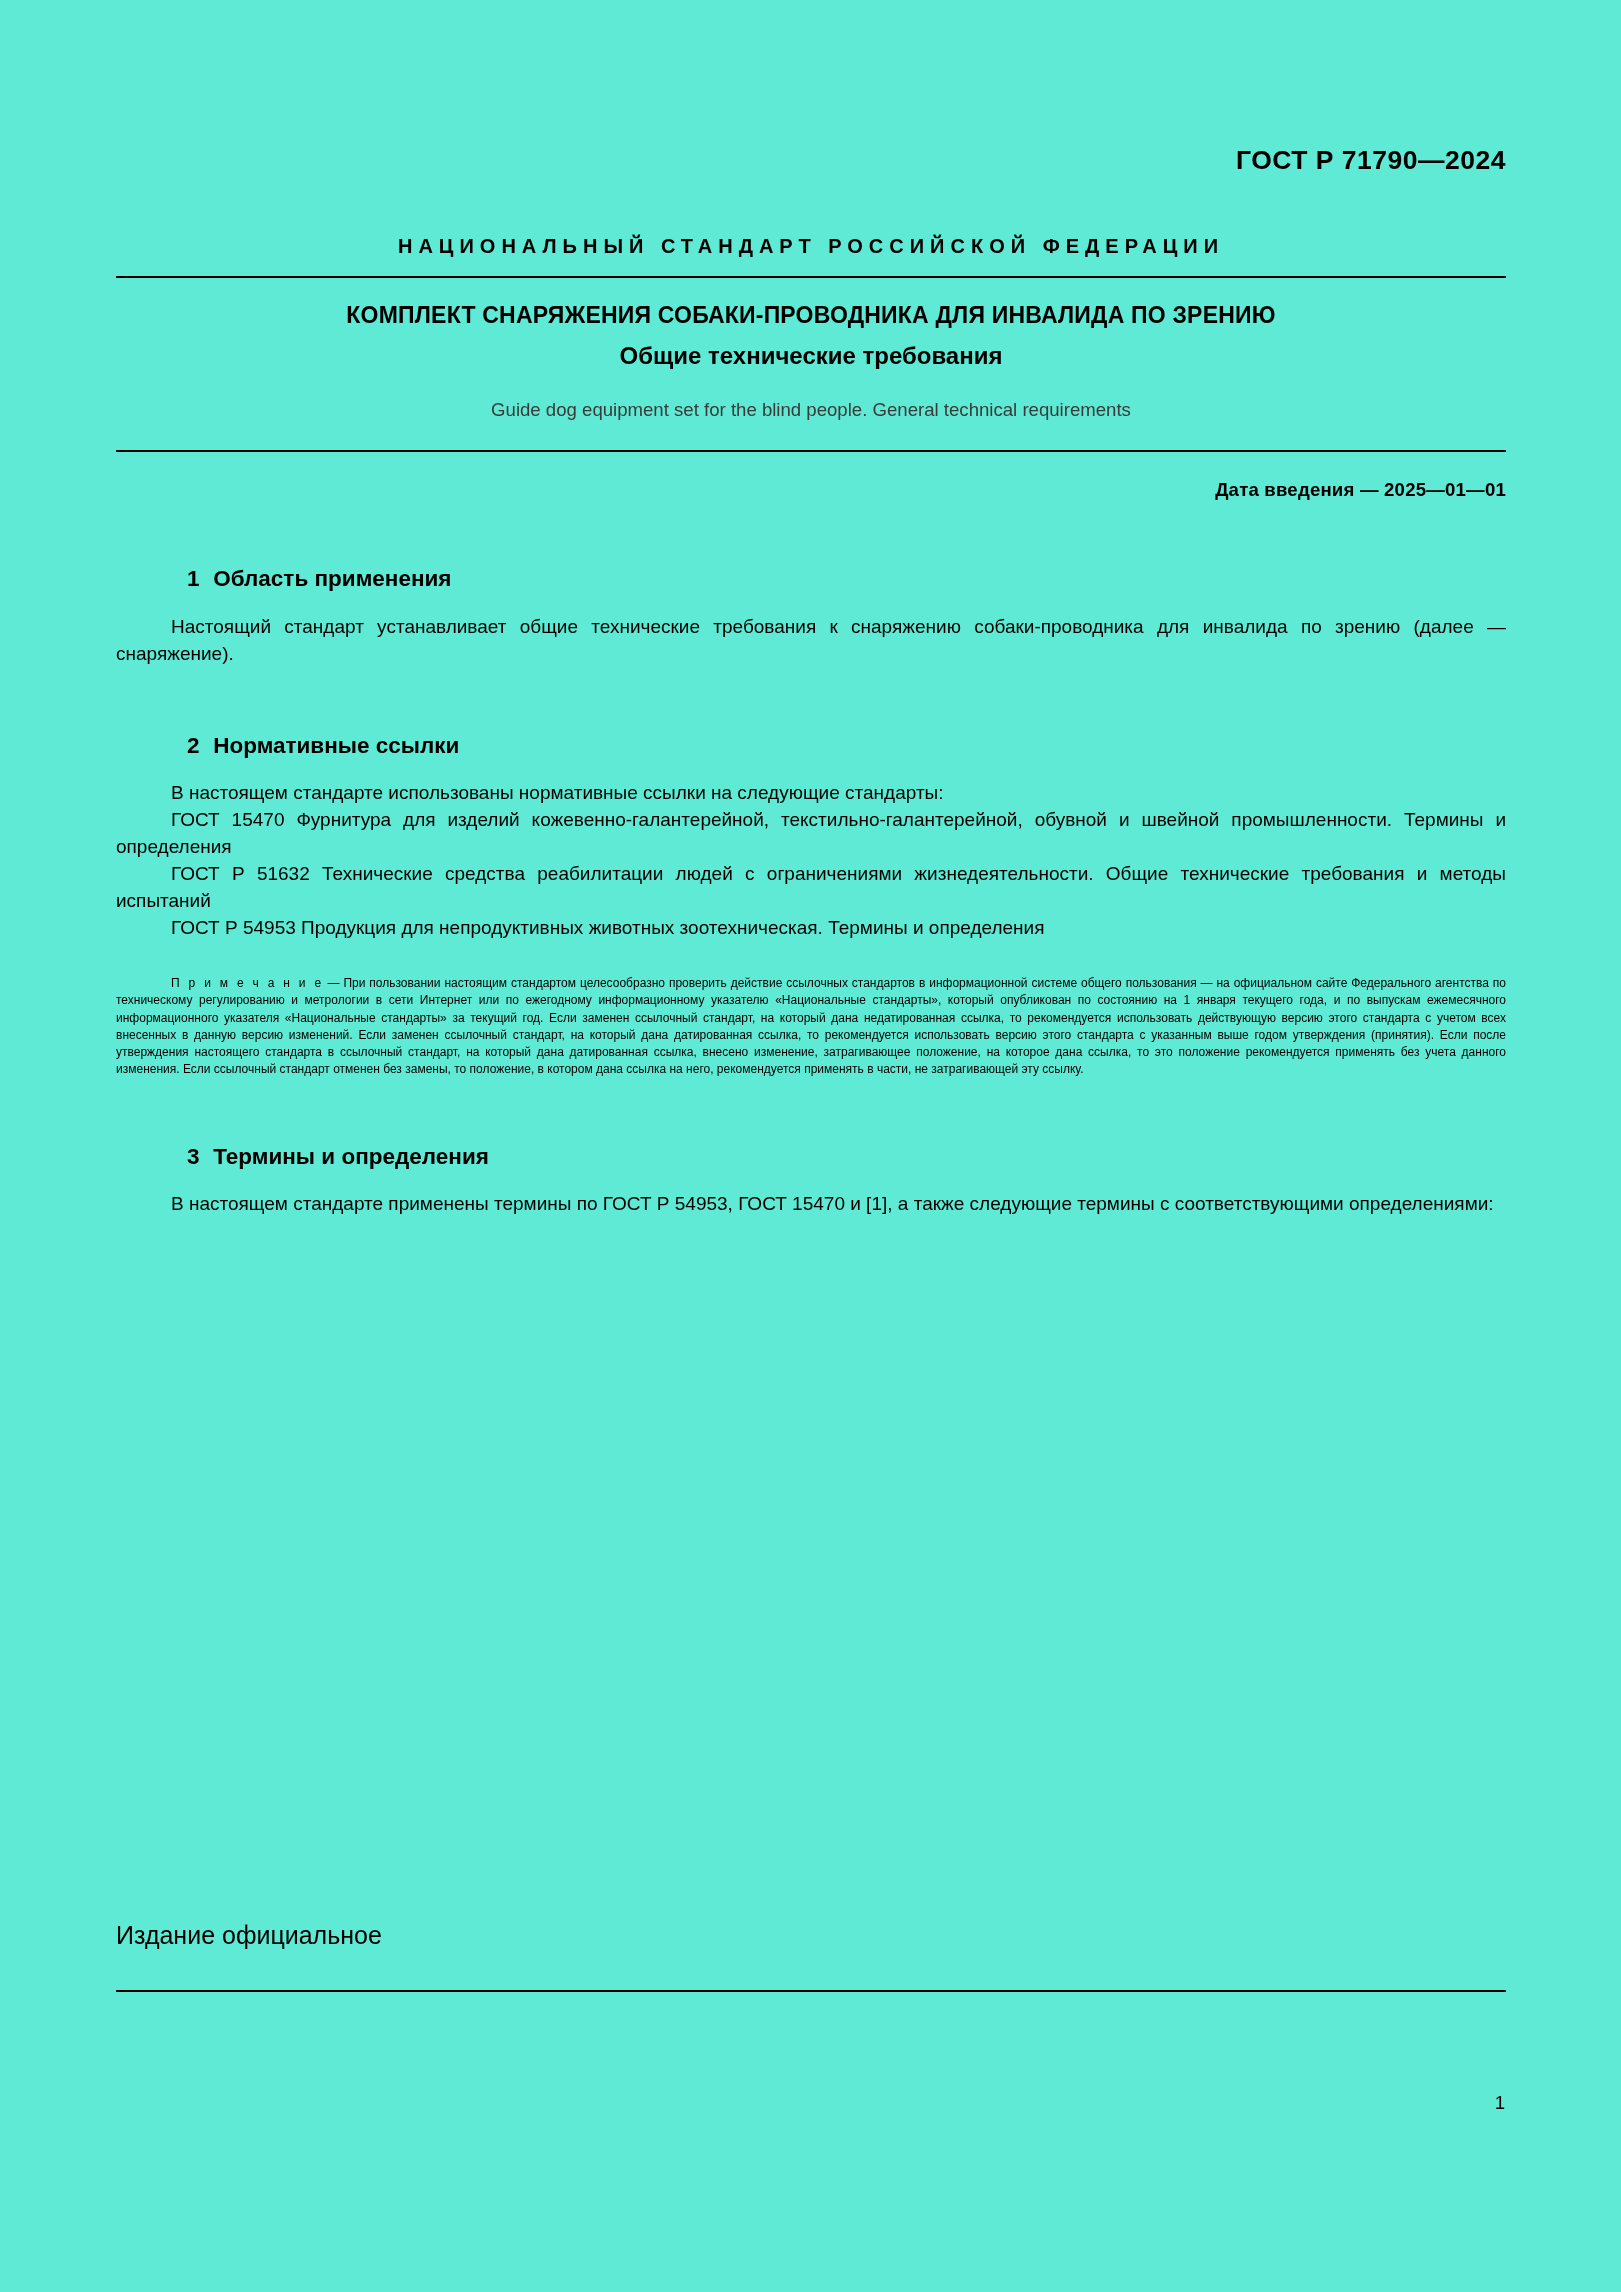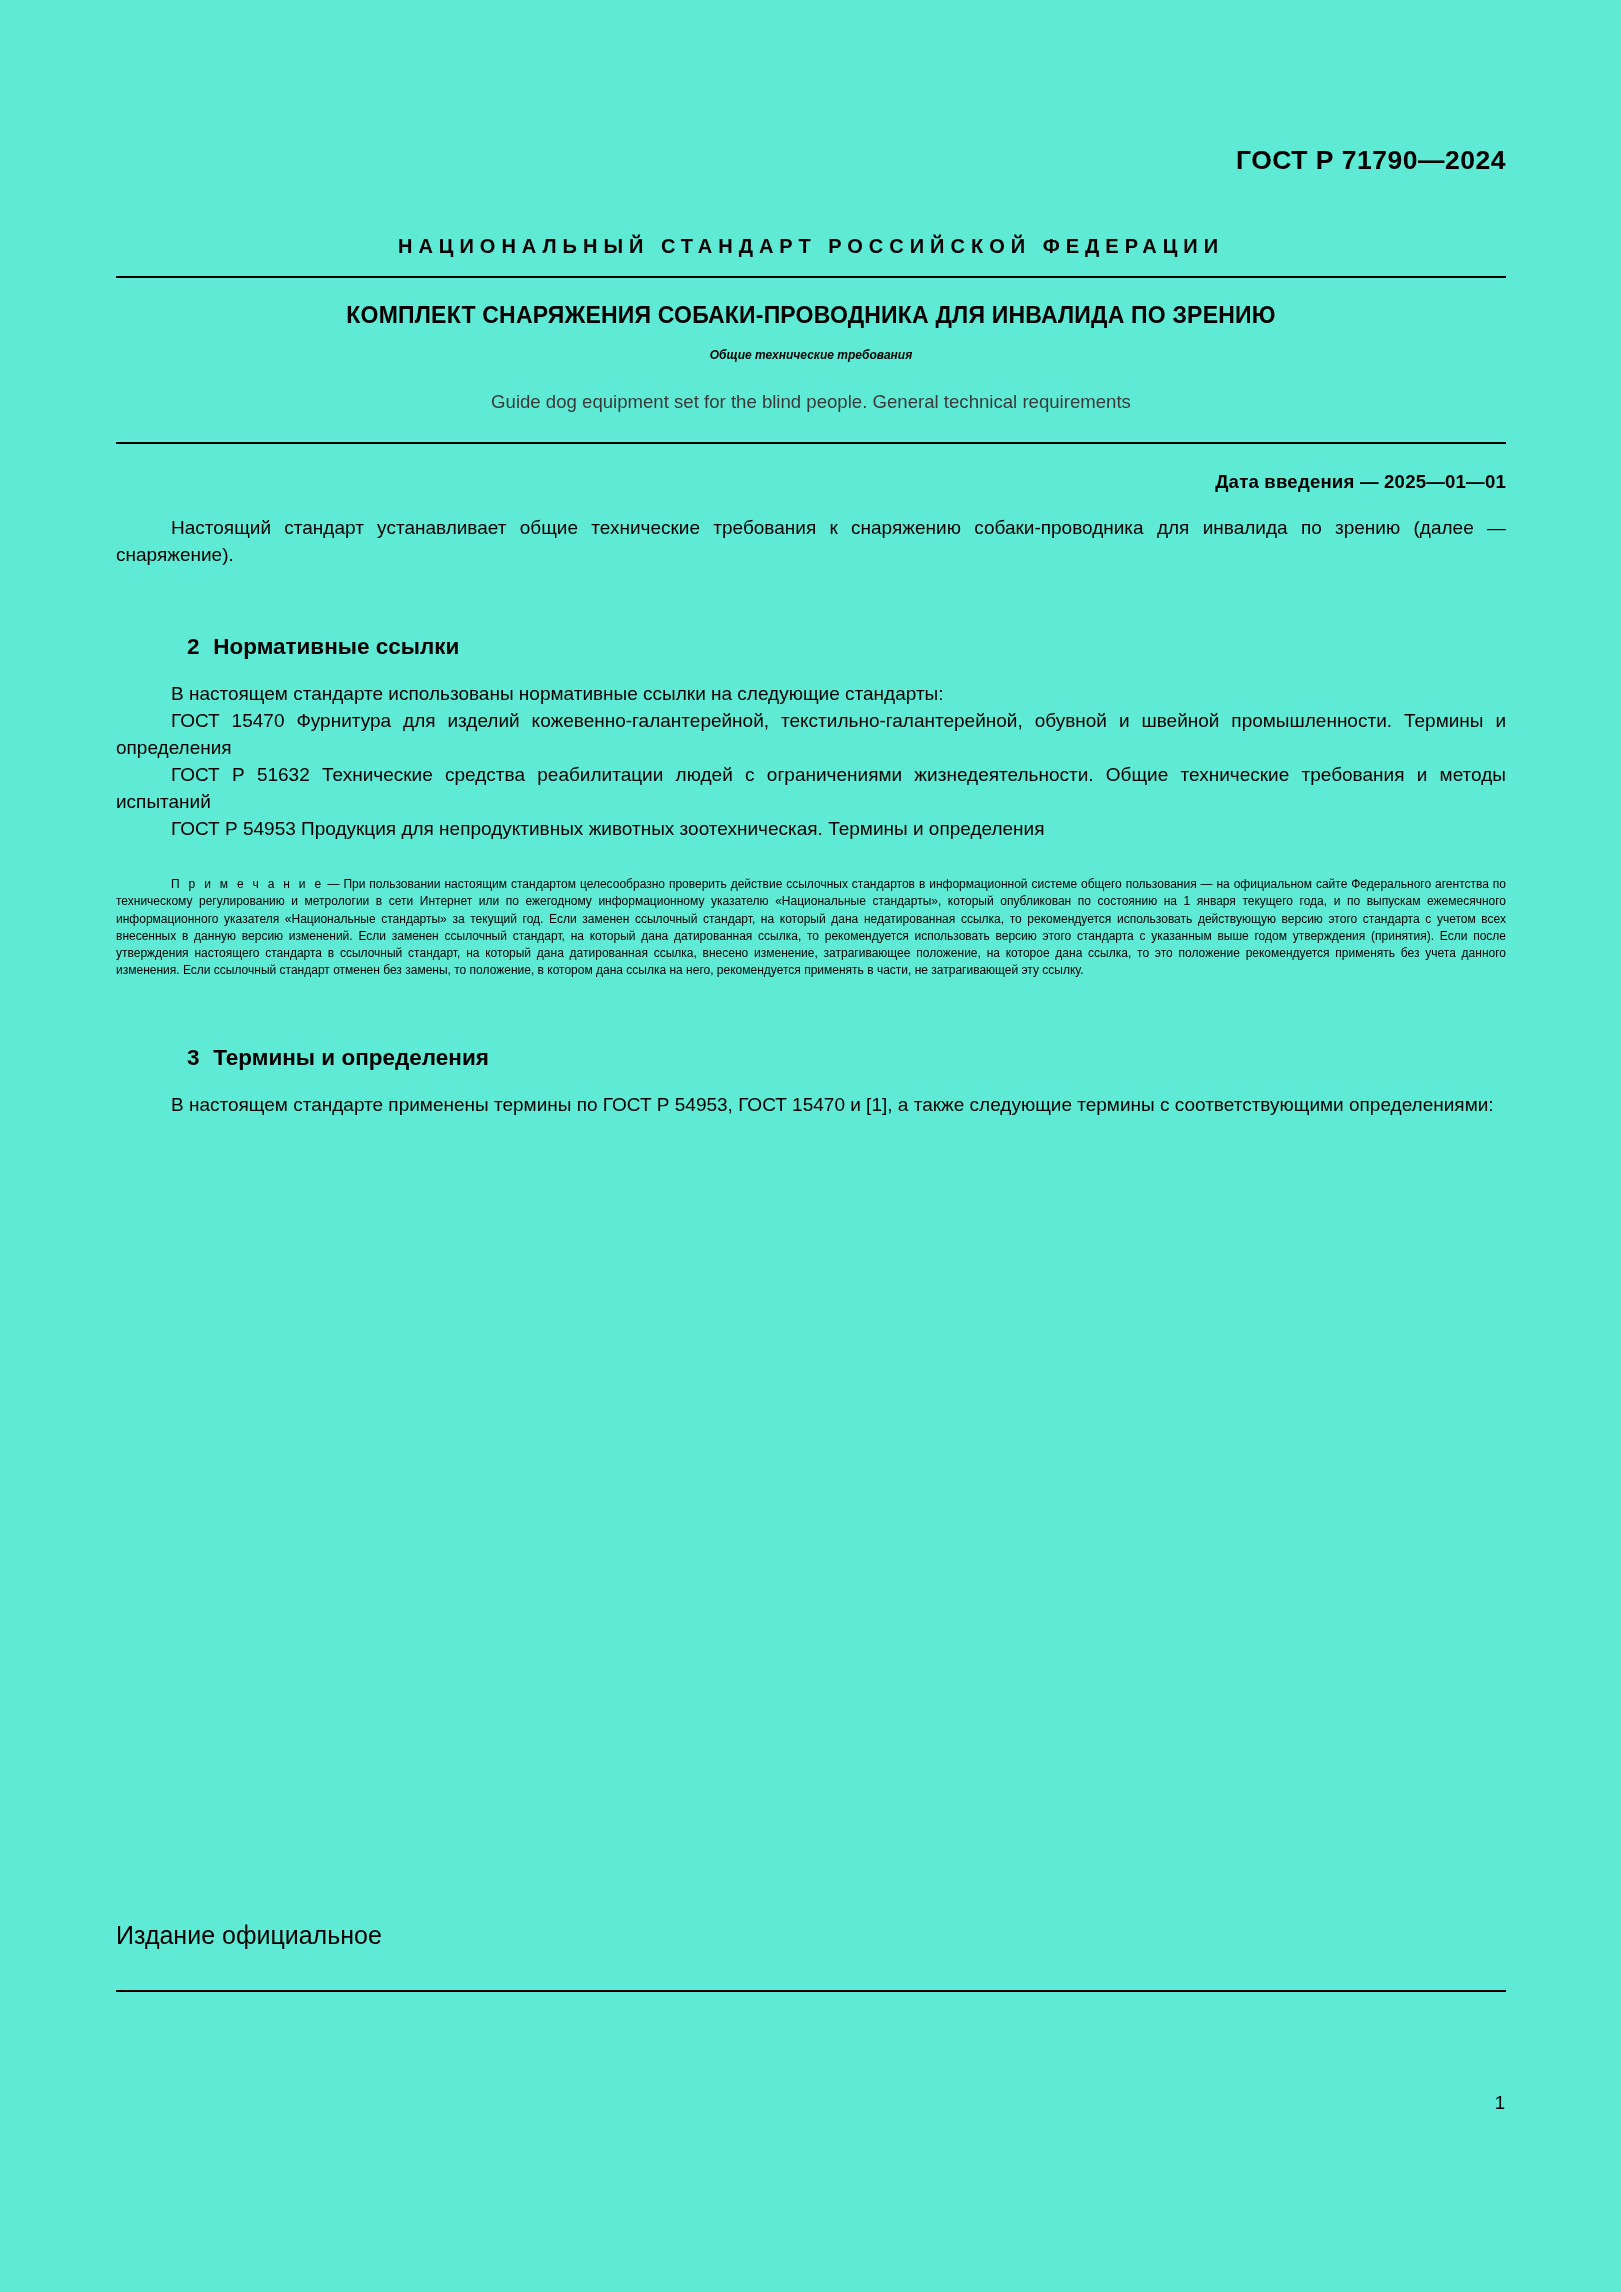--- a/index.html
+++ b/index.html
@@ -61,24 +61,23 @@
     text-align: center;
     padding-top: 22px;
   }
   .title-main {
     font-size: 23px;
     font-weight: bold;
     letter-spacing: 0.2px;
     line-height: 1.35;
   }
   .title-sub {
-    font-size: 12px;
-    font-weight: bold;
-    margin-top: 17px;
-    font-style: italic;
+    font-size: 24px;
+    font-weight: bold;
+    margin-top: 11px;
   }
   .title-en {
     font-size: 18.6px;
     font-weight: normal;
     color: #3a3a3a;
     margin-top: 29px;
     margin-bottom: 29px;
   }
 
   .intro-date {
@@ -163,20 +162,23 @@
     <div class="title-block">
       <div class="title-main">КОМПЛЕКТ СНАРЯЖЕНИЯ СОБАКИ-ПРОВОДНИКА ДЛЯ ИНВАЛИДА ПО ЗРЕНИЮ</div>
       <div class="title-sub">Общие технические требования</div>
       <div class="title-en">Guide dog equipment set for the blind people. General technical requirements</div>
     </div>
 
     <hr class="rule-thin">
 
     <div class="intro-date">Дата введения — 2025—01—01</div>
 
+    <div class="section-heading">
+      <span class="num">1</span><span>Область применения</span>
+    </div>
     <p class="body indent first">Настоящий стандарт устанавливает общие технические требования к снаряжению собаки-проводника для инвалида по зрению (далее — снаряжение).</p>
 
     <div class="section-heading">
       <span class="num">2</span><span>Нормативные ссылки</span>
     </div>
     <p class="body indent first">В настоящем стандарте использованы нормативные ссылки на следующие стандарты:</p>
     <p class="body indent tight">ГОСТ 15470  Фурнитура для изделий кожевенно-галантерейной, текстильно-галантерейной, обувной и швейной промышленности. Термины и определения</p>
     <p class="body indent tight">ГОСТ Р 51632  Технические средства реабилитации людей с ограничениями жизнедеятельности. Общие технические требования и методы испытаний</p>
     <p class="body indent tight">ГОСТ Р 54953  Продукция для непродуктивных животных зоотехническая. Термины и определения</p>
 

